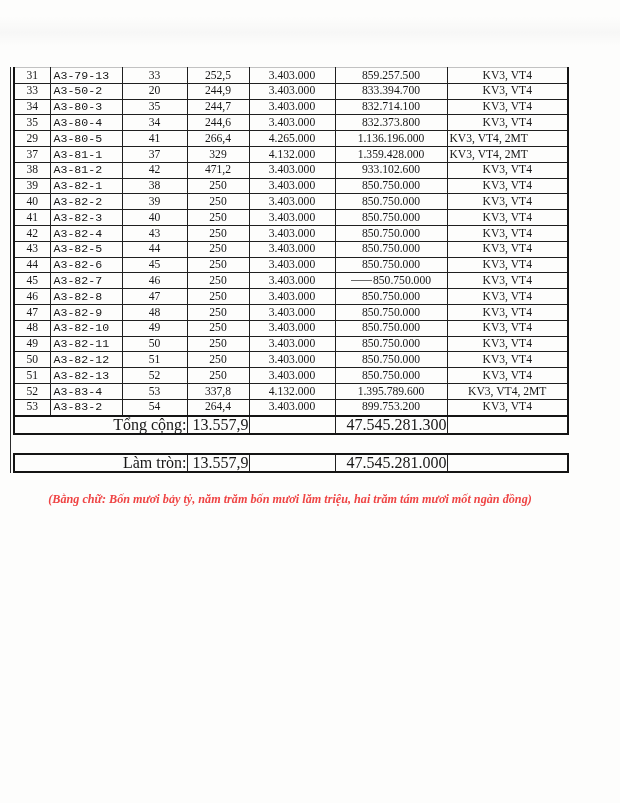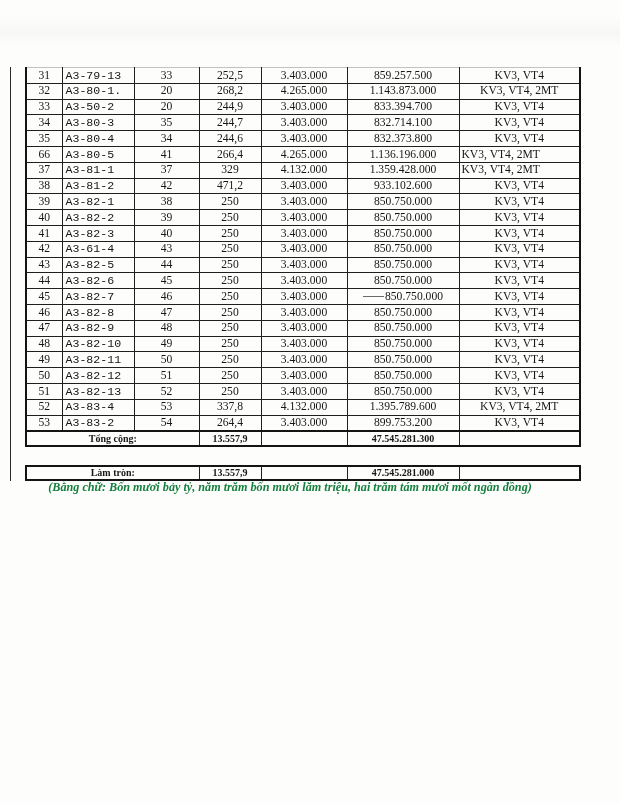--- a/index.html
+++ b/index.html
@@ -10,50 +10,50 @@
     color:#171717;
   }
   .smudge {
     position:absolute; left:0; top:16px; width:100%; height:30px;
     background:linear-gradient(180deg, rgba(0,0,0,0) 0%, rgba(0,0,0,0.022) 55%, rgba(0,0,0,0) 100%);
     pointer-events:none;
   }
   .table-block {
     position:absolute; left:10px; top:67px;
     border-left:1.4px solid #2b2b2b; 
-    padding-left:14px;
+    padding-left:2px;
   }
   table.tbl {
     border-collapse:collapse; table-layout:fixed; width:554px;
     background:transparent;
   }
   .tbl td {
     border:1.5px solid #1f1f1f;
     height:14.8px; padding:0;
     font-size:11.6px; line-height:1;
     text-align:center; vertical-align:middle;
     white-space:nowrap; overflow:hidden;
   }
   table.main-table { border:2.2px solid #141414; border-top:1px solid #c2c2c2; }
   #rows-body tr:first-child td { border-top:1px solid #c2c2c2; }
   table.round-table { border:2.2px solid #141414; margin-top:18px; }
   td.code { text-align:left; padding-left:3px;font-family:Liberation Mono, monospace; }
   td.zone.left { text-align:left; padding-left:2px; }
-  tr.sum-row td { height:12.5px; font-weight:bold; font-size:10px; }
+  tr.sum-row td { height:12.5px; font-weight:normal; font-size:16px;text-align:right; }
   .main-table tr.sum-row td { border-top:2px solid #141414; }
   .dash {
     display:inline-block; width:21px; height:0;
     border-top:1.2px solid #6a6a6a;
     margin-right:1px; vertical-align:2.5px;
   }
   .footnote {
-    position:absolute; left:12px; top:480px; width:556px;
+    position:absolute; left:12px; top:492px; width:556px;
     text-align:center;
     font-size:12.2px; font-style:italic; font-weight:600;
-    color:#15803d;
+    color:#ef4444;
   }
   col.c1{width:36px} col.c2{width:72px} col.c3{width:65px}
   col.c4{width:62px} col.c5{width:86px} col.c6{width:112px} col.c7{width:121px}
 </style>
 </head>
 <body>
 
 <div class="page">
   <div class="smudge"></div>
 
@@ -73,29 +73,20 @@
           <tr>
     <td>31</td>
     <td class="code">A3-79-13</td>
     <td>33</td>
     <td>252,5</td>
     <td>3.403.000</td>
     <td>859.257.500</td>
     <td class="zone">KV3, VT4</td>
   </tr>
           <tr>
-    <td>32</td>
-    <td class="code">A3-80-1.</td>
-    <td>20</td>
-    <td>268,2</td>
-    <td>4.265.000</td>
-    <td>1.143.873.000</td>
-    <td class="zone">KV3, VT4, 2MT</td>
-  </tr>
-          <tr>
     <td>33</td>
     <td class="code">A3-50-2</td>
     <td>20</td>
     <td>244,9</td>
     <td>3.403.000</td>
     <td>833.394.700</td>
     <td class="zone">KV3, VT4</td>
   </tr>
           <tr>
     <td>34</td>
@@ -109,21 +100,21 @@
           <tr>
     <td>35</td>
     <td class="code">A3-80-4</td>
     <td>34</td>
     <td>244,6</td>
     <td>3.403.000</td>
     <td>832.373.800</td>
     <td class="zone">KV3, VT4</td>
   </tr>
           <tr>
-    <td>66</td>
+    <td>29</td>
     <td class="code">A3-80-5</td>
     <td>41</td>
     <td>266,4</td>
     <td>4.265.000</td>
     <td>1.136.196.000</td>
     <td class="zone left">KV3, VT4, 2MT</td>
   </tr>
           <tr>
     <td>37</td>
     <td class="code">A3-81-1</td>
@@ -164,21 +155,21 @@
     <td>41</td>
     <td class="code">A3-82-3</td>
     <td>40</td>
     <td>250</td>
     <td>3.403.000</td>
     <td>850.750.000</td>
     <td class="zone">KV3, VT4</td>
   </tr>
           <tr>
     <td>42</td>
-    <td class="code">A3-61-4</td>
+    <td class="code">A3-82-4</td>
     <td>43</td>
     <td>250</td>
     <td>3.403.000</td>
     <td>850.750.000</td>
     <td class="zone">KV3, VT4</td>
   </tr>
           <tr>
     <td>43</td>
     <td class="code">A3-82-5</td>
     <td>44</td>

